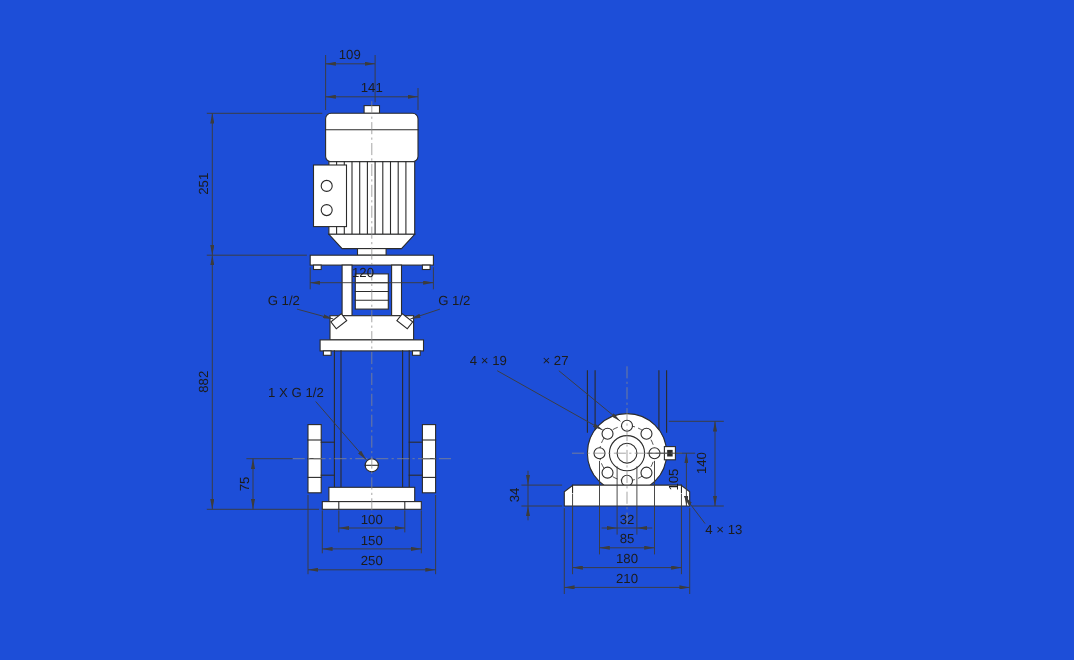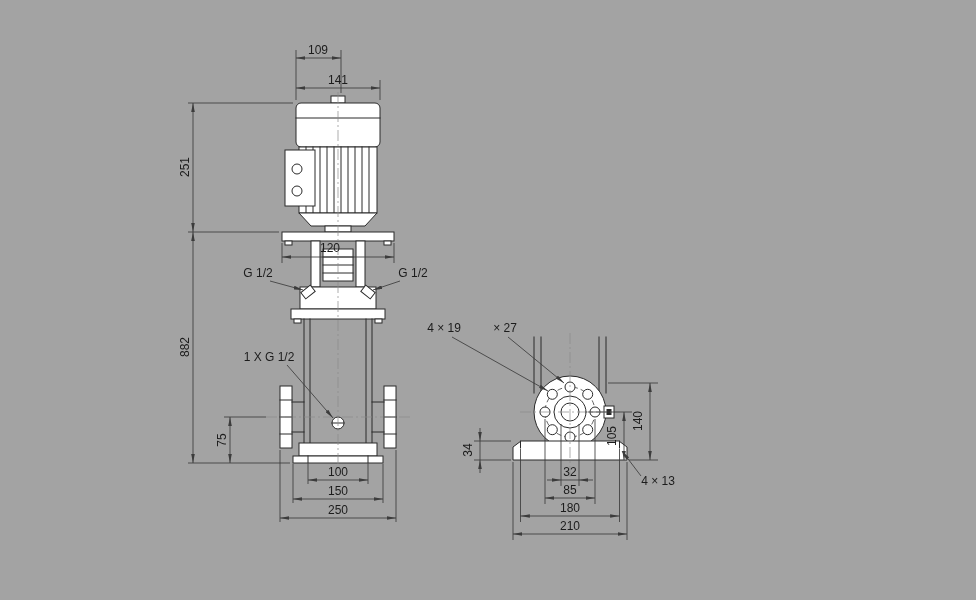--- a/index.html
+++ b/index.html
@@ -1,16 +1,16 @@
 <!DOCTYPE html>
 <html><head>
 <meta charset="utf-8">
 <style>
   html,body{margin:0;padding:0;background:#ffffff}
-  .stage{width:976px;height:600px;background:#a3a3a3;overflow:hidden}
+  .stage{width:976px;height:600px;background:#1d4ed8;overflow:hidden}
   svg{display:block}
   .ln{stroke:#2b2b2b;stroke-width:1;fill:none;stroke-linecap:square}
   .fw{fill:#ffffff;stroke:#2b2b2b;stroke-width:1}
   .dim{stroke:#3c3c3c;stroke-width:0.85;fill:none}
   .cl{stroke:#8a8a8a;stroke-width:0.7;fill:none;stroke-dasharray:11 3 2 3}
   .bc{stroke:#3c3c3c;stroke-width:0.8;fill:none;stroke-dasharray:5 3}
   .dk{fill:#2b2b2b;stroke:none}
   text{font-family:"Liberation Sans","DejaVu Sans",sans-serif;font-size:12px;fill:#1c1c1c}
 </style>
 </head>

